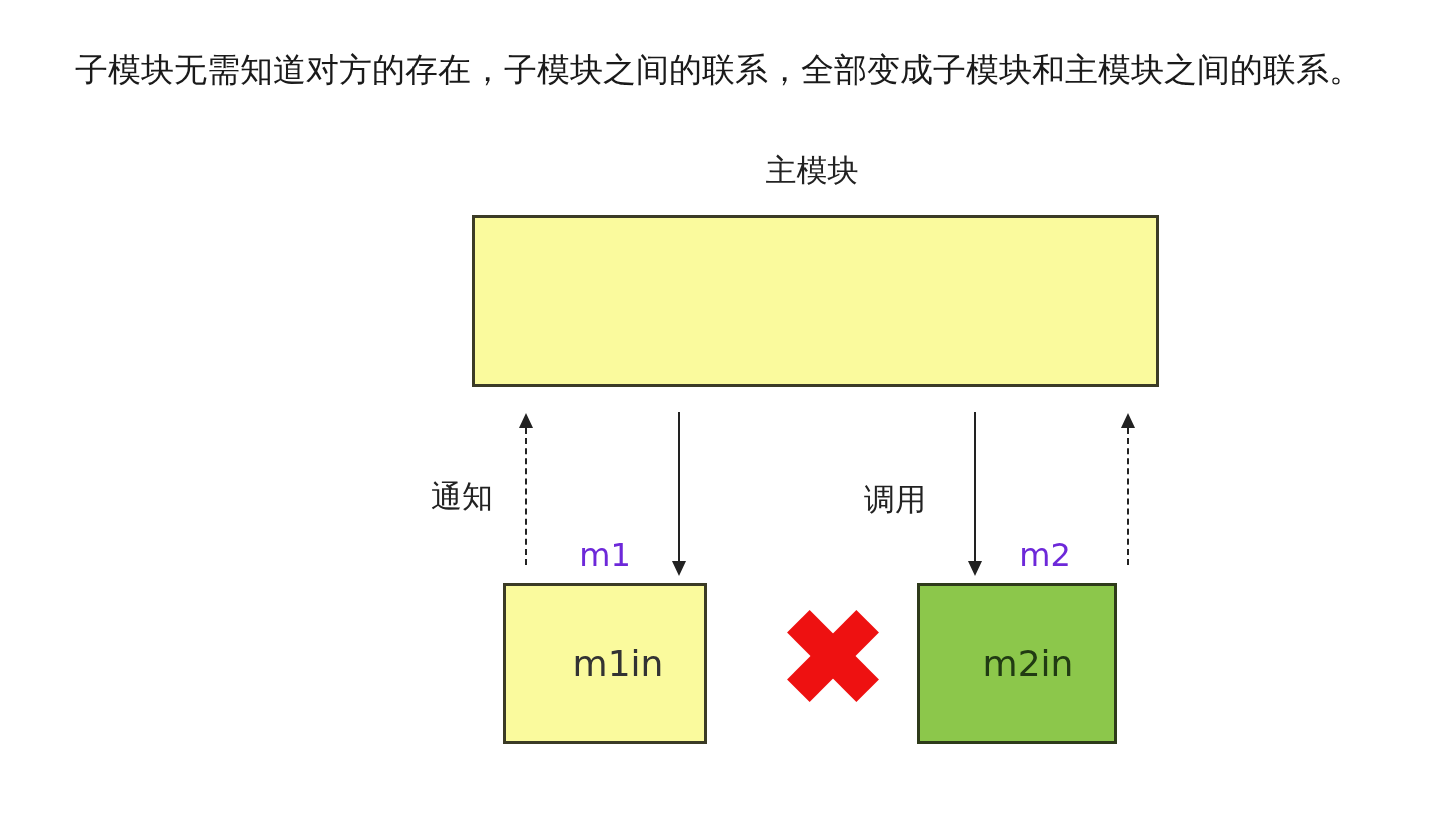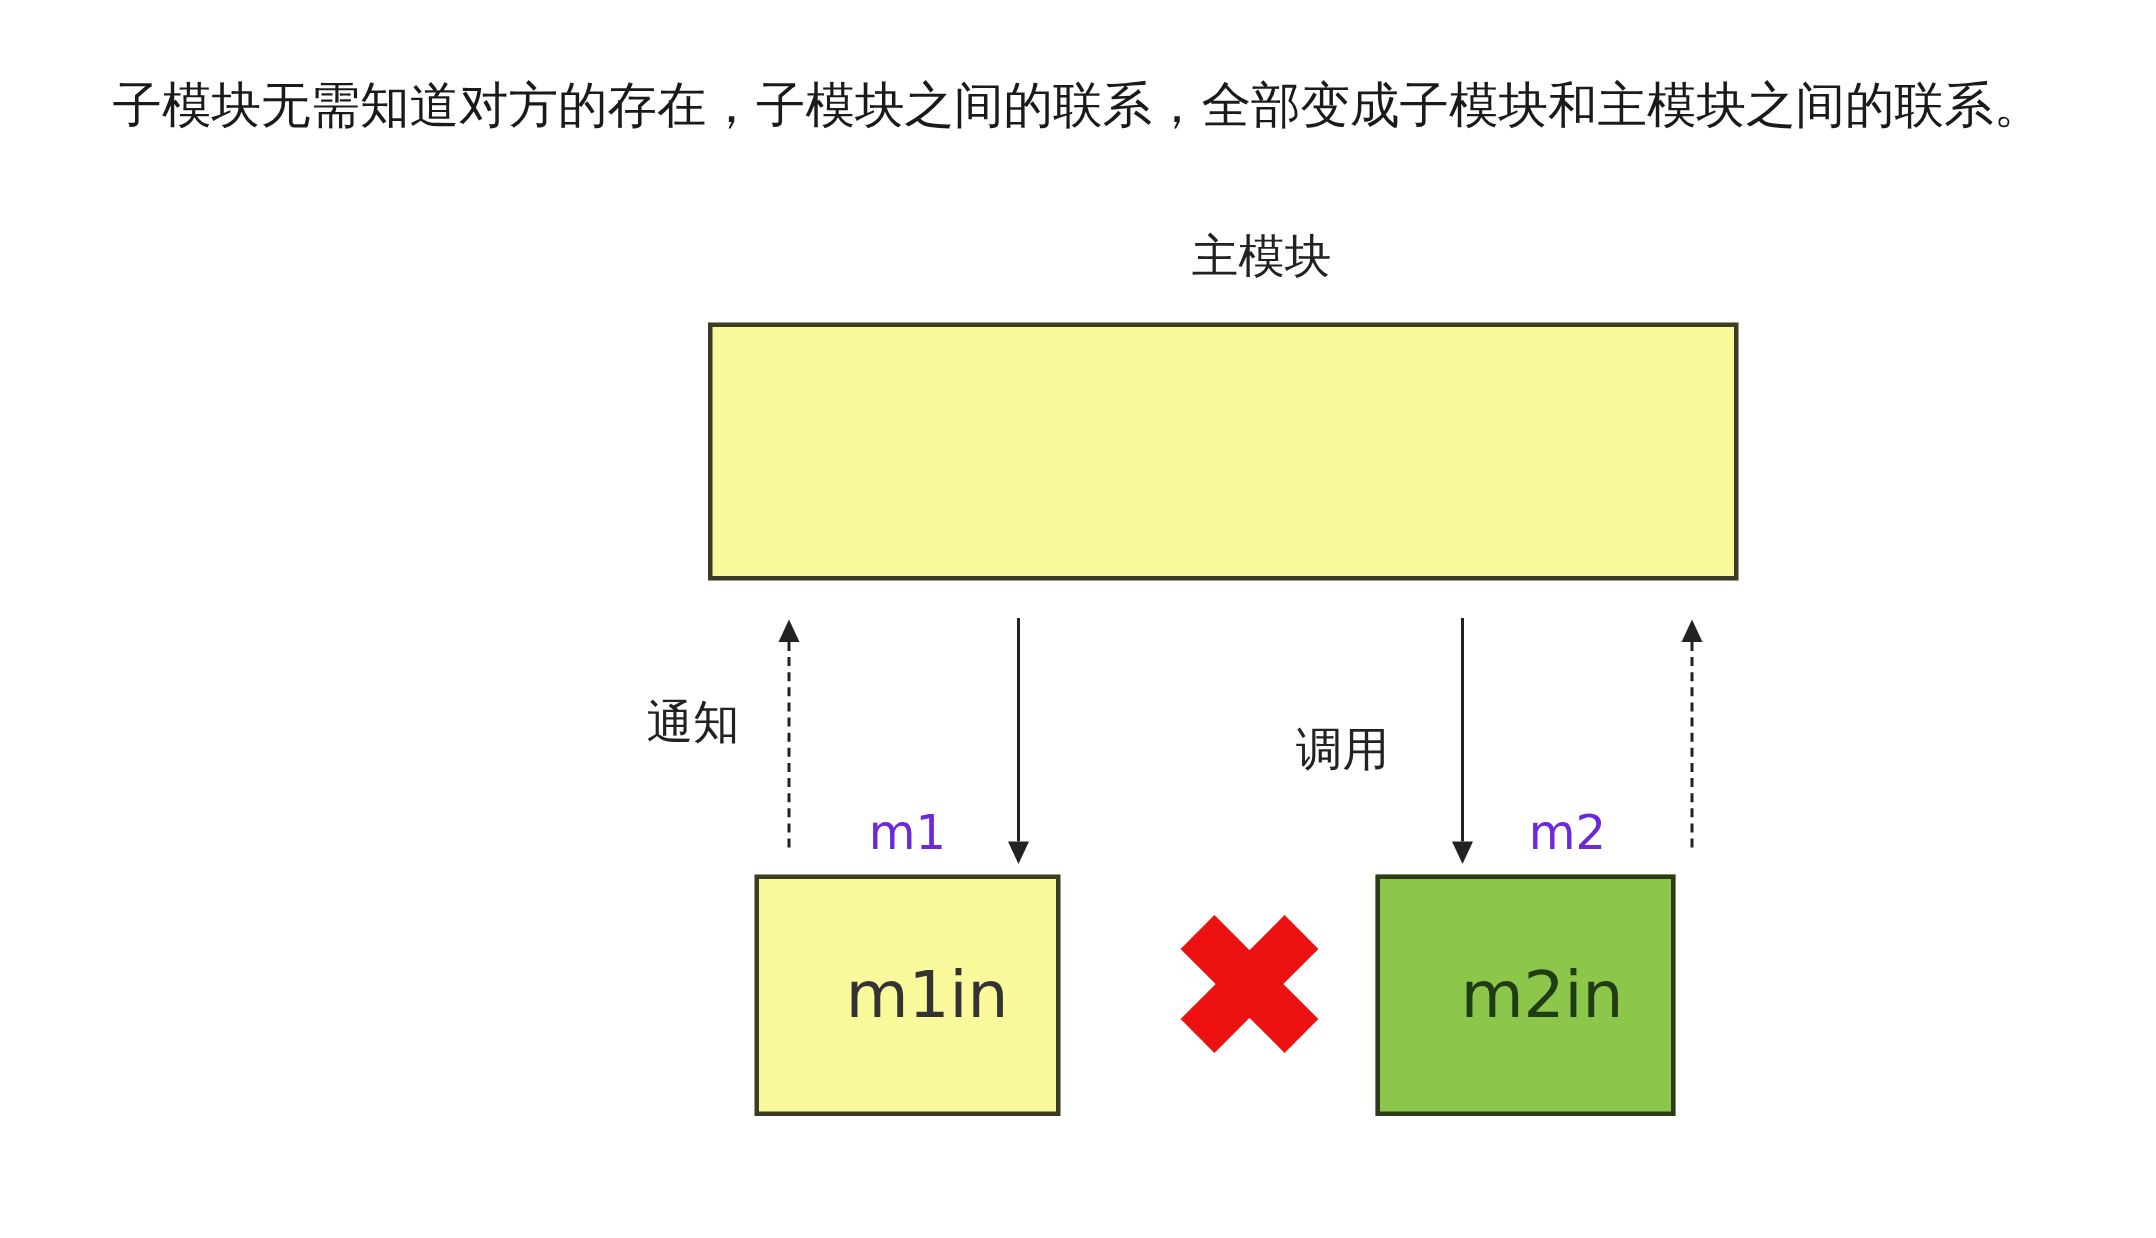--- a/index.html
+++ b/index.html
@@ -27,40 +27,40 @@
     color:var(--heading-ink);
     letter-spacing:0px;
     white-space:nowrap;
   }
   .label{
     position:absolute;
     color:var(--ink);
     transform:translateX(-50%);
     white-space:nowrap;
   }
-  .label-main{top:150px;left:812px;font-size:31px;margin-left:29px;}
+  .label-main{top:150px;left:812px;font-size:31px;}
   .label-cjk{font-size:31px;}
-  .label-notify{top:461px;left:462px;}
+  .label-notify{top:476px;left:462px;}
   .label-call{top:479px;left:895px;font-family:Liberation Serif, serif;}
   .label-m{font-size:32px;color:#6d28d9;}
   .label-m1{top:536px;left:605px;}
   .label-m2{top:536px;left:1045px;}
 
   .box{
     position:absolute;
     box-sizing:border-box;
   }
   .box-main{
     left:472px;top:215px;width:687px;height:172px;
     background:var(--yellow);
     border:3px solid var(--border-yellow);
   }
   .box-sub{
     display:flex;align-items:center;justify-content:center;
-    font-size:43px;
+    font-size:36px;
   }
   .box-m1{
     left:503px;top:583px;width:204px;height:161px;
     background:var(--yellow);
     border:3px solid var(--border-yellow);
     color:#333333;
   }
   .box-m1 .inner-label{padding-left:26px;}
   .box-m2{
     left:917px;top:583px;width:200px;height:161px;

